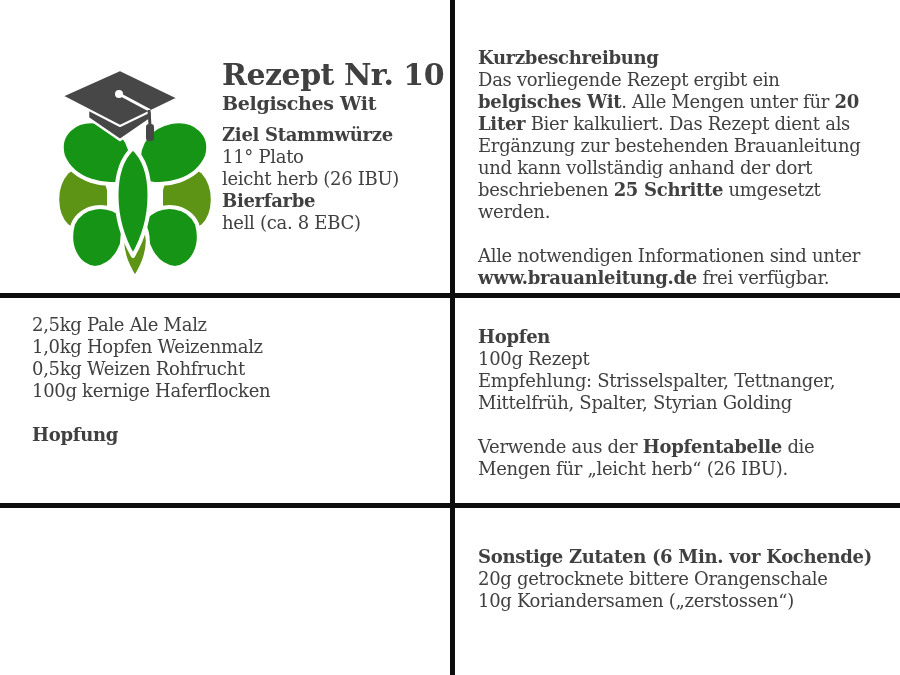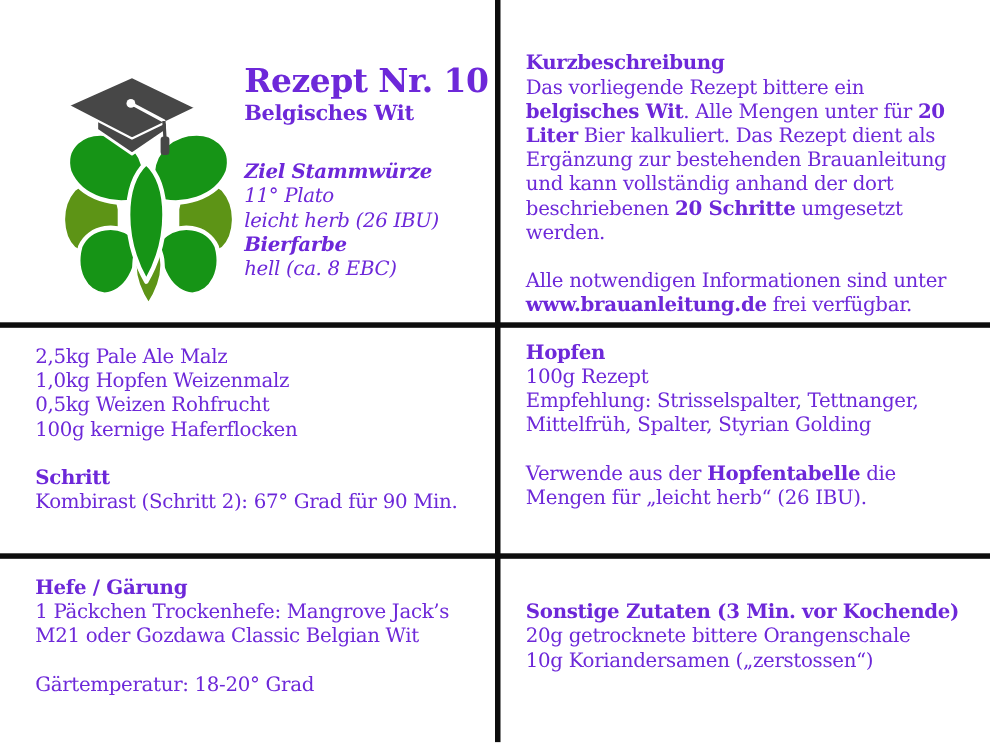--- a/index.html
+++ b/index.html
@@ -3,45 +3,45 @@
 <meta charset="utf-8">
 <style>
   html,body{margin:0;padding:0;background:#ffffff;}
   .sheet{
     position:relative;
     width:900px;height:675px;
     background:#ffffff;
     font-family:"DejaVu Serif", serif;
     font-size:18px;line-height:22px;
     letter-spacing:-0.3px;
-    color:#6d28d9;
+    color:#404040;
     overflow:hidden;
   }
   .b{font-weight:bold;}
   h1,h2,h3,p,div{margin:0;padding:0;}
 
   
   .divider{position:absolute;background:#0d0d0d;}
   .divider.v{left:450px;top:0;width:5px;height:675px;}
   .divider.h1{left:0;top:293px;width:900px;height:5px;}
   .divider.h2{left:0;top:503px;width:900px;height:5px;}
 
   
   .logo{position:absolute;left:55px;top:68px;width:160px;height:215px;}
   .tl-text{position:absolute;left:222px;top:58px;width:225px;}
   .tl-title{font-size:30px;line-height:34px;font-weight:bold;letter-spacing:-0.5px;}
   .tl-subtitle{font-size:19px;line-height:22px;font-weight:bold;}
-  .tl-specs{margin-top:32px;font-style:italic;}
+  .tl-specs{margin-top:10px;}
   .spec-label{font-weight:bold;}
 
   
   .block{position:absolute;}
   .tr-block{left:478px;top:47px;width:390px;}
   .ml-block{left:32px;top:314px;width:400px;}
-  .mr-block{left:478px;top:310px;width:408px;}
+  .mr-block{left:478px;top:326px;width:408px;}
   .bl-block{left:32px;top:524px;width:382px;}
   .br-block{left:478px;top:546px;width:420px;}
   .gap{height:22px;}
   .nowrap{white-space:nowrap;}
   .hd{font-weight:bold;}
 </style>
 </head>
 <body>
 
 <div class="sheet">
@@ -78,52 +78,45 @@
       <div class="spec-label nowrap">Ziel Stammwürze</div>
       <div class="nowrap">11° Plato</div>
       <div class="nowrap">leicht herb (26 IBU)</div>
       <div class="spec-label nowrap">Bierfarbe</div>
       <div class="nowrap">hell (ca. 8 EBC)</div>
     </div>
   </div>
 
   <div class="block tr-block">
     <div class="hd nowrap">Kurzbeschreibung</div>
-    <p><span>Das vorliegende Rezept bittere ein </span><span class="b">belgisches Wit</span><span>. Alle Mengen unter für </span><span class="b">20 Liter</span><span> Bier kalkuliert. Das Rezept dient als Ergänzung zur bestehenden Brauanleitung und kann vollständig anhand der dort beschriebenen </span><span class="b">20 Schritte</span><span> umgesetzt werden.</span></p>
+    <p><span>Das vorliegende Rezept ergibt ein </span><span class="b">belgisches Wit</span><span>. Alle Mengen unter für </span><span class="b">20 Liter</span><span> Bier kalkuliert. Das Rezept dient als Ergänzung zur bestehenden Brauanleitung und kann vollständig anhand der dort beschriebenen </span><span class="b">25 Schritte</span><span> umgesetzt werden.</span></p>
     <div class="gap"></div>
     <p><span>Alle notwendigen Informationen sind unter </span><span class="b">www.brauanleitung.de</span><span> frei verfügbar.</span></p>
   </div>
 
   <div class="block ml-block">
     <div class="nowrap">2,5kg Pale Ale Malz</div>
     <div class="nowrap">1,0kg Hopfen Weizenmalz</div>
     <div class="nowrap">0,5kg Weizen Rohfrucht</div>
     <div class="nowrap">100g kernige Haferflocken</div>
     <div class="gap"></div>
-    <div class="hd nowrap">Schritt</div>
-    <div class="nowrap">Kombirast (Schritt 2): 67° Grad für 90 Min.</div>
+    <div class="hd nowrap">Hopfung</div>
   </div>
 
   <div class="block mr-block">
     <div class="hd nowrap">Hopfen</div>
     <div class="nowrap">100g Rezept</div>
     <p>Empfehlung: Strisselspalter, Tettnanger, Mittelfrüh, Spalter, Styrian Golding</p>
     <div class="gap"></div>
     <p><span>Verwende aus der </span><span class="b">Hopfentabelle</span><span> die Mengen für „leicht herb“ (26 IBU).</span></p>
   </div>
 
-  <div class="block bl-block">
-    <div class="hd nowrap">Hefe / Gärung</div>
-    <p>1 Päckchen Trockenhefe: Mangrove Jack’s M21 oder Gozdawa Classic Belgian Wit</p>
-    <div class="gap"></div>
-    <div class="nowrap">Gärtemperatur: 18-20° Grad</div>
-  </div>
 
   <div class="block br-block">
-    <div class="hd nowrap">Sonstige Zutaten (3 Min. vor Kochende)</div>
+    <div class="hd nowrap">Sonstige Zutaten (6 Min. vor Kochende)</div>
     <div class="nowrap">20g getrocknete bittere Orangenschale</div>
     <div class="nowrap">10g Koriandersamen („zerstossen“)</div>
   </div>
 
   <div class="divider v"></div>
   <div class="divider h1"></div>
   <div class="divider h2"></div>
 
 </div>
 

